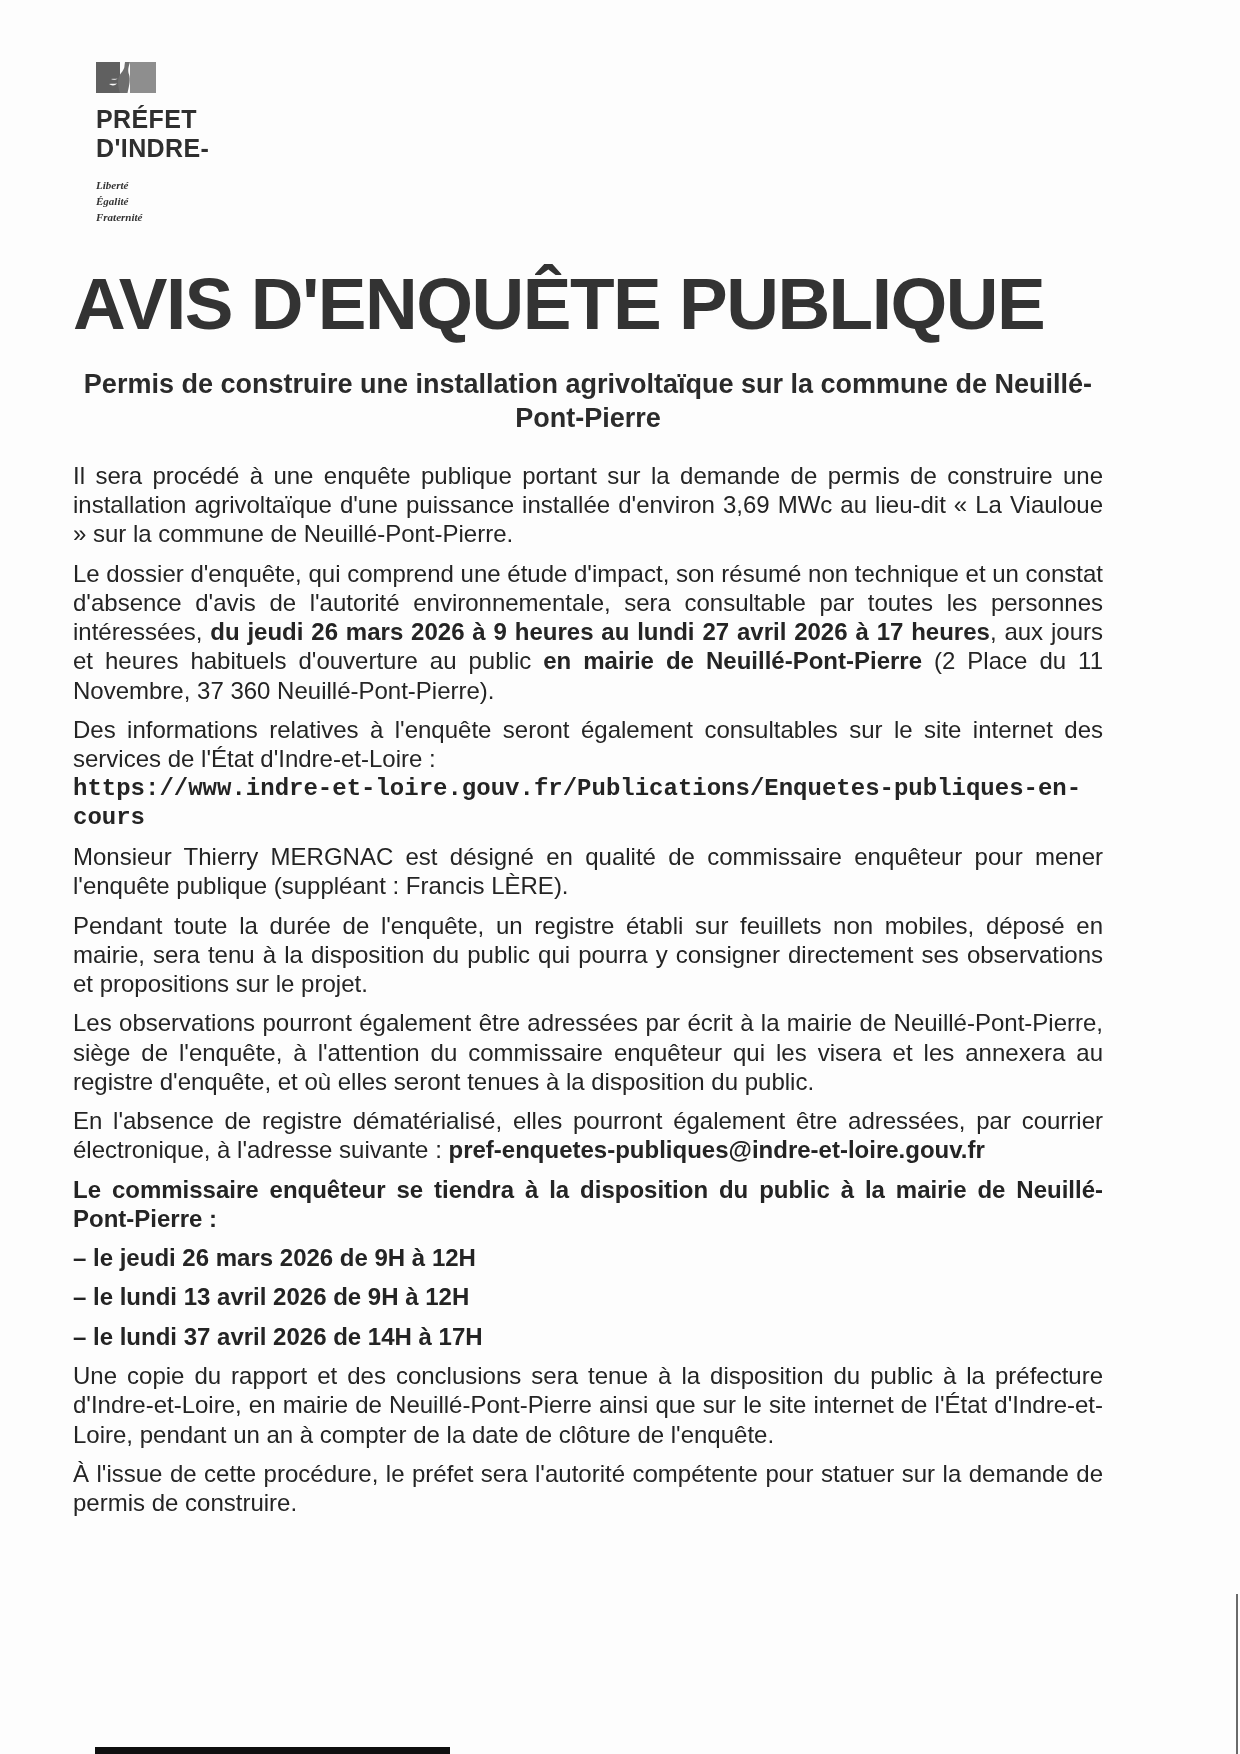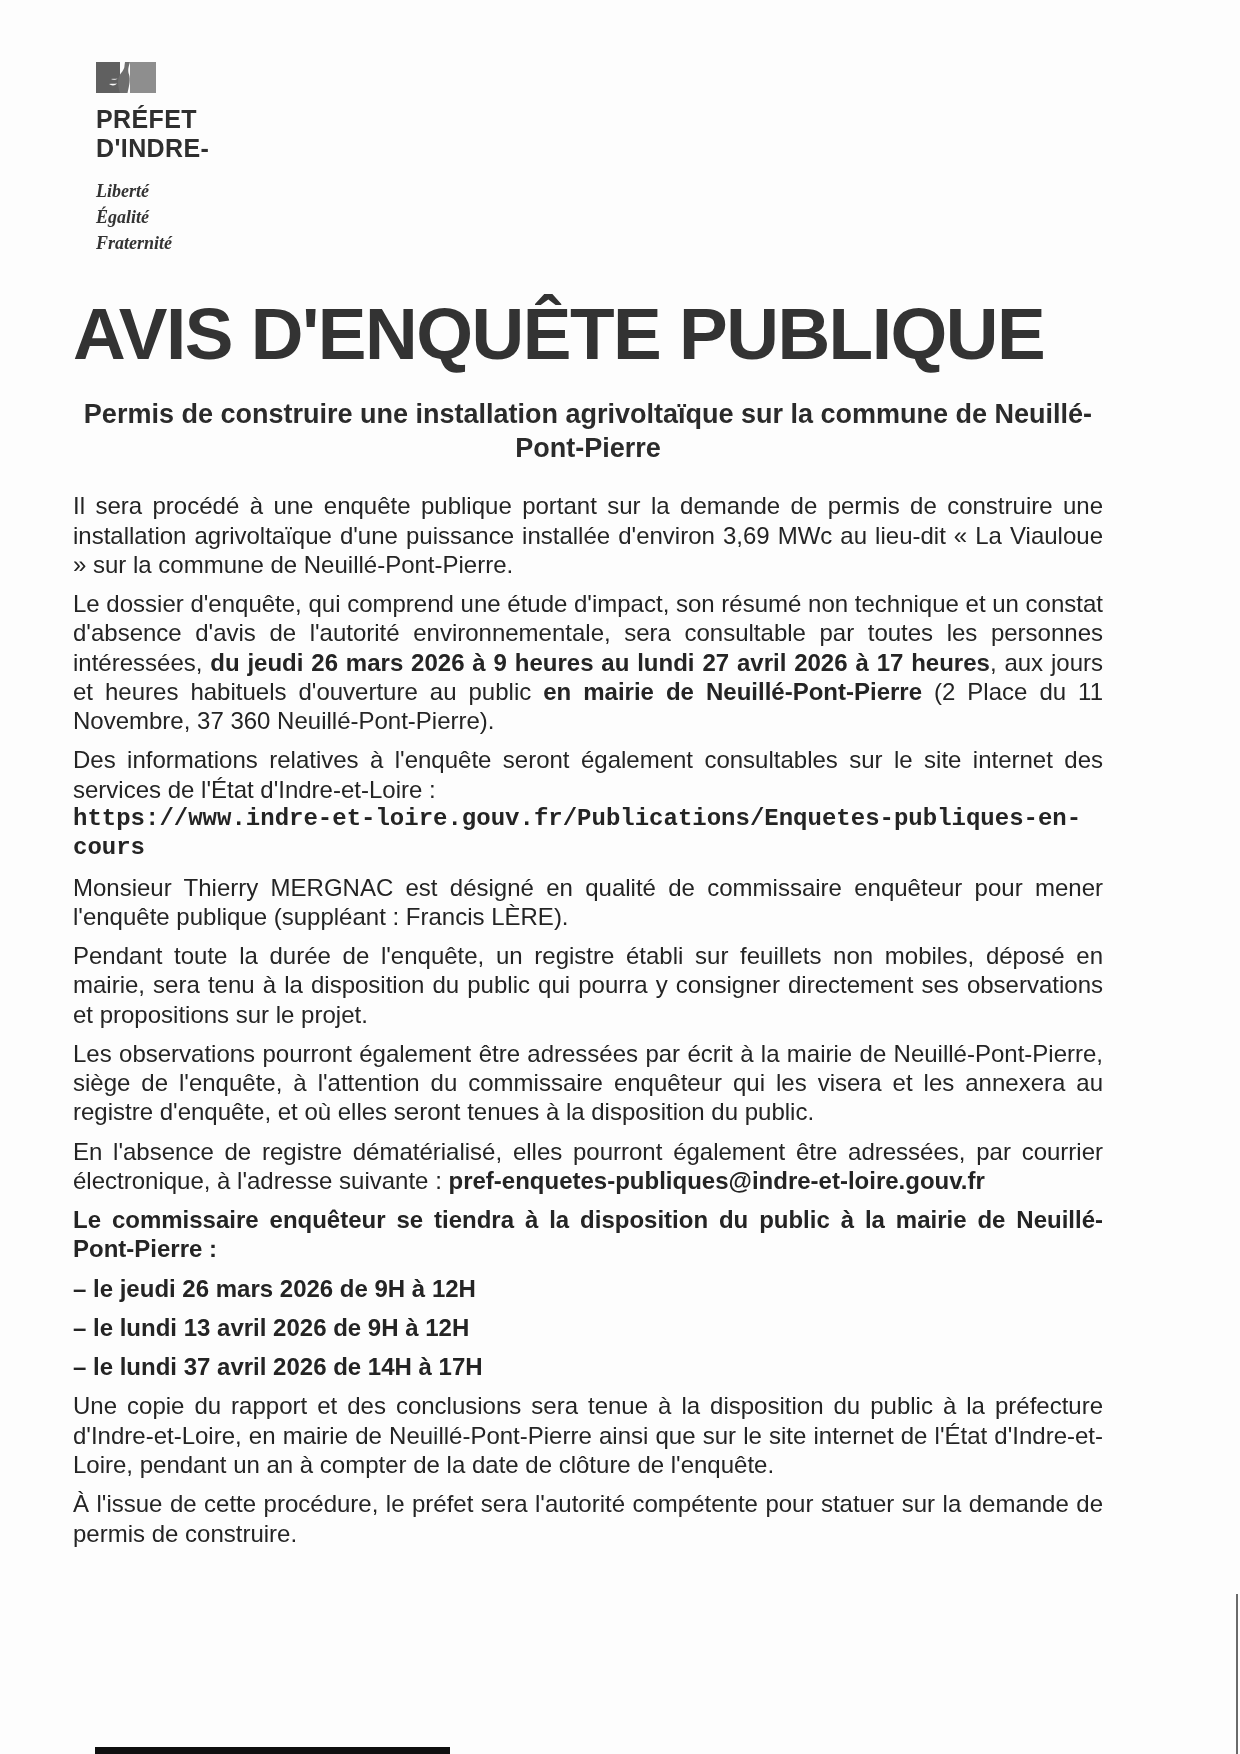--- a/index.html
+++ b/index.html
@@ -16,21 +16,21 @@
   .gov-block { margin-top:62px; margin-left:23px; }
   .flag { width:60px; height:31px; margin-bottom:12px; }
   .prefet {
     font-weight:700; font-size:25px; line-height:1.16;
     letter-spacing:.4px; color:#2f2f2f;
   }
   .devise {
     margin-top:15px;
     font-family:"Liberation Serif","DejaVu Serif",serif;
     font-style:italic; font-weight:600;
-    font-size:18px; line-height:1.45; color:#333;
+    font-size:11px; line-height:1.45; color:#333;
   }
 
   .title {
     margin-top:36px;
     font-size:73px; font-weight:900; letter-spacing:-1.5px;
     color:#333; white-space:nowrap;
   }
   .subtitle {
     margin-top:22px; text-align:center;
     font-size:27px; font-weight:700; line-height:1.26; color:#2b2b2b;

